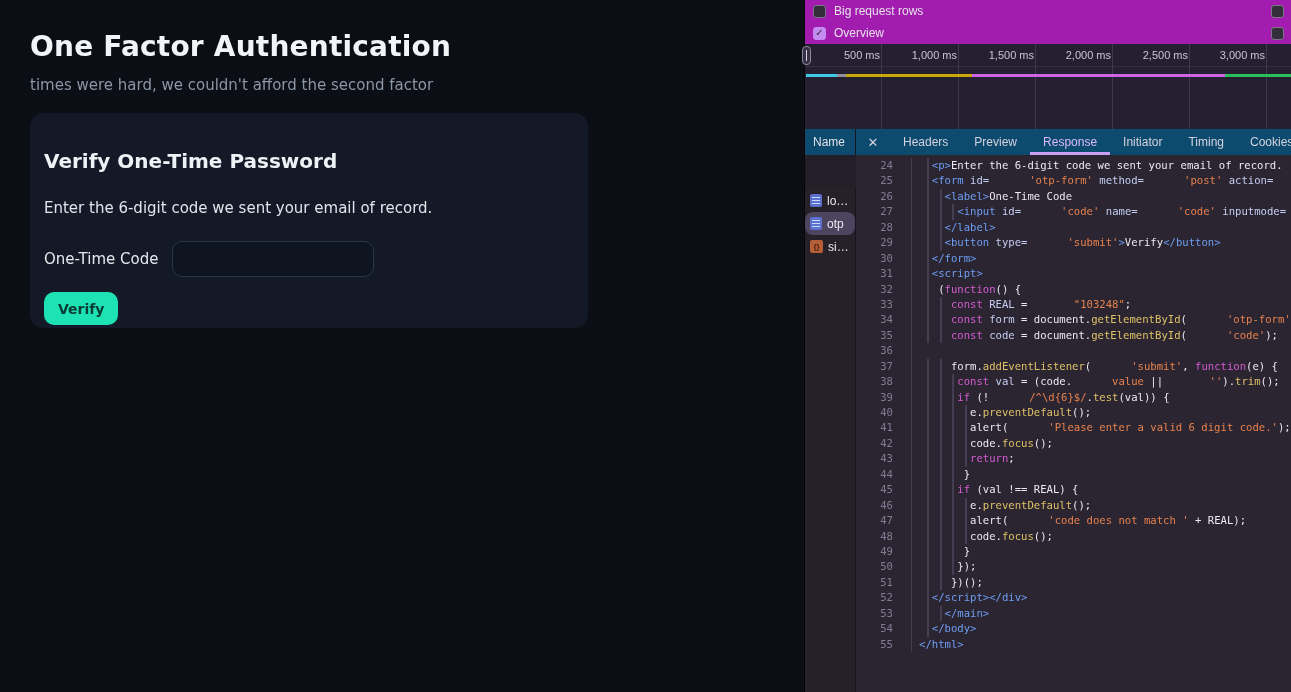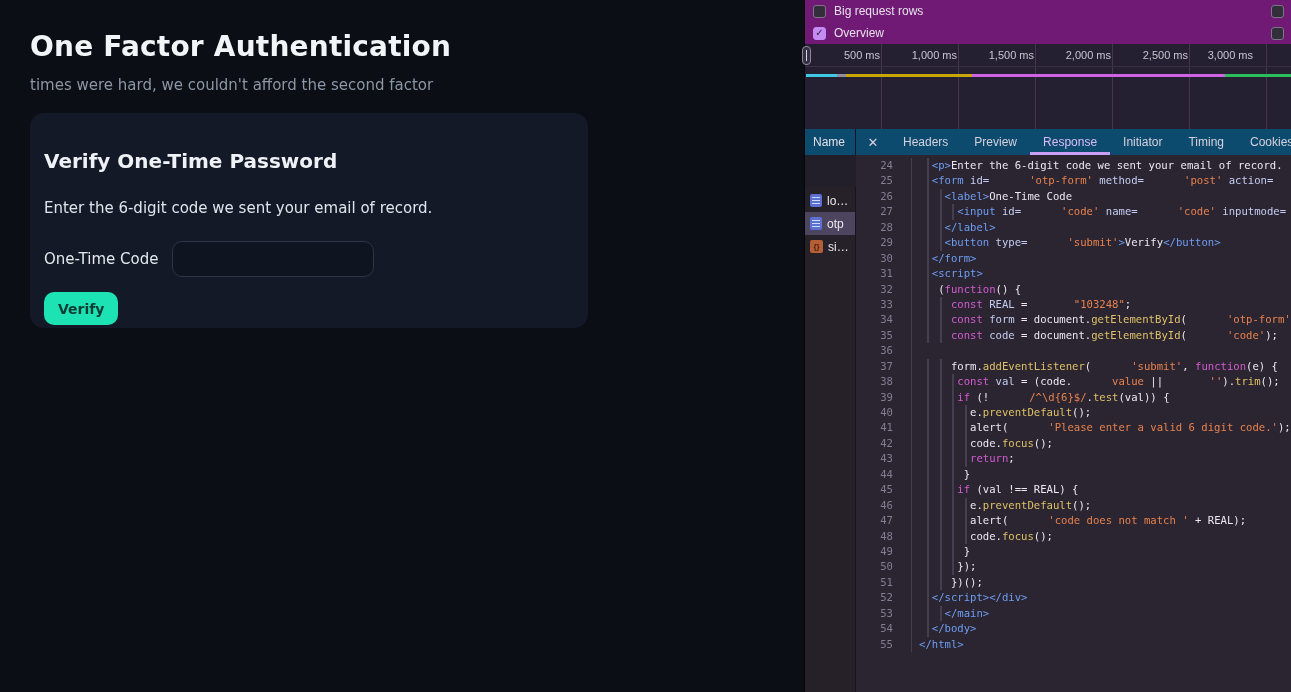--- a/index.html
+++ b/index.html
@@ -21,21 +21,21 @@
              border:1px solid #2c3545;background:#0e1420;color:#e4e9ee;outline:none;
              box-sizing:border-box;padding:0 12px;font-size:15px;font-family:inherit;}
   .verify{margin-top:15px;min-width:63px;height:33px;border:none;border-radius:10px;
           background:#1de2b3;color:#0a3c35;font-weight:bold;font-size:14px;
           font-family:inherit;padding:0 14px;cursor:pointer;}
 
   
   .devtools{position:absolute;left:804px;top:0;width:487px;height:692px;background:#231f2a;
             border-left:1px solid #060508;box-sizing:border-box;
             font-family:"Liberation Sans",sans-serif;font-size:12px;color:#e6e2ea;}
-  .optrow{height:22px;display:flex;align-items:center;gap:8px;background:#701a75;
+  .optrow{height:22px;display:flex;align-items:center;gap:8px;background:#a21caf;
           padding:0 7px 0 8px;}
   .cb{width:13px;height:13px;border-radius:3px;border:1px solid #7d7689;background:#322e3a;
       box-sizing:border-box;display:flex;align-items:center;justify-content:center;
       font-size:10px;line-height:1;color:#2d2438;flex:none;cursor:pointer;}
   .cb.checked{background:#c48cf2;border-color:#c48cf2;}
   .spacer{flex:1;}
 
   .overview{position:relative;height:85px;
             background:#252031;
             background-image:repeating-linear-gradient(to right,transparent 0 76px,#3f3850 76px 77px);}
@@ -56,21 +56,21 @@
   .tabs{display:flex;flex:1;}
   .tab{display:flex;align-items:center;padding:3px 13px 0 13px;border-bottom:3px solid transparent;
        box-sizing:border-box;color:#d6d1dd;cursor:pointer;white-space:nowrap;}
   .tab.selected{color:#dcbcf8;border-bottom-color:#c9a0f5;}
 
   .netbody{display:flex;height:537px;}
   .namecol{width:51px;flex:none;background:#262129;border-right:1px solid #171320;
            box-sizing:border-box;padding-top:2px;margin-top:32px;}
   .req{height:23px;display:flex;align-items:center;gap:5px;padding-left:5px;color:#eae7ef;
        cursor:pointer;}
-  .req.selected{background:#4d4560;}
+  .req.selected{background:#4d4560;border-radius:8px;}
   .ic-doc{width:12px;height:13px;border-radius:2px;background:#5b70cf;flex:none;position:relative;}
   .ic-doc::after{content:"";position:absolute;left:2px;right:2px;top:3px;height:8px;
        background:repeating-linear-gradient(to bottom,#cfd8ff 0 1px,transparent 1px 3px);}
   .ic-script{width:13px;height:13px;border-radius:2px;background:#b65e36;flex:none;
        display:flex;align-items:center;justify-content:center;color:#4a210f;
        font-size:8px;font-weight:bold;}
   .ic-script::after{content:"{}";}
   .reqlabel{white-space:nowrap;overflow:hidden;}
 
   .codepanel{flex:1;background:#2b2532;overflow:hidden;padding-top:3px;
@@ -117,21 +117,21 @@
       </div>
     </div>
 
   <div class="overview">
     <div class="ruler">
         <span class="tick" style="left: 2px;">500 ms</span>
         <span class="tick" style="left: 79px;">1,000 ms</span>
         <span class="tick" style="left: 156px;">1,500 ms</span>
         <span class="tick" style="left: 233px;">2,000 ms</span>
         <span class="tick" style="left: 310px;">2,500 ms</span>
-        <span class="tick" style="left: 375px;">3,000 ms</span>
+        <span class="tick" style="left: 387px;">3,000 ms</span>
       </div>
     <div class="handle"></div>
     <div class="wbar">
         <span class="seg" style="width: 31px; background: rgb(63, 201, 228);"></span>
         <span class="seg" style="width: 9px; background: rgb(147, 141, 156);"></span>
         <span class="seg" style="width: 126px; background: rgb(201, 167, 8);"></span>
         <span class="seg" style="width: 253px; background: rgb(207, 99, 230);"></span>
         <span class="seg" style="width: 69px; background: rgb(42, 191, 91);"></span>
       </div>
   </div>

